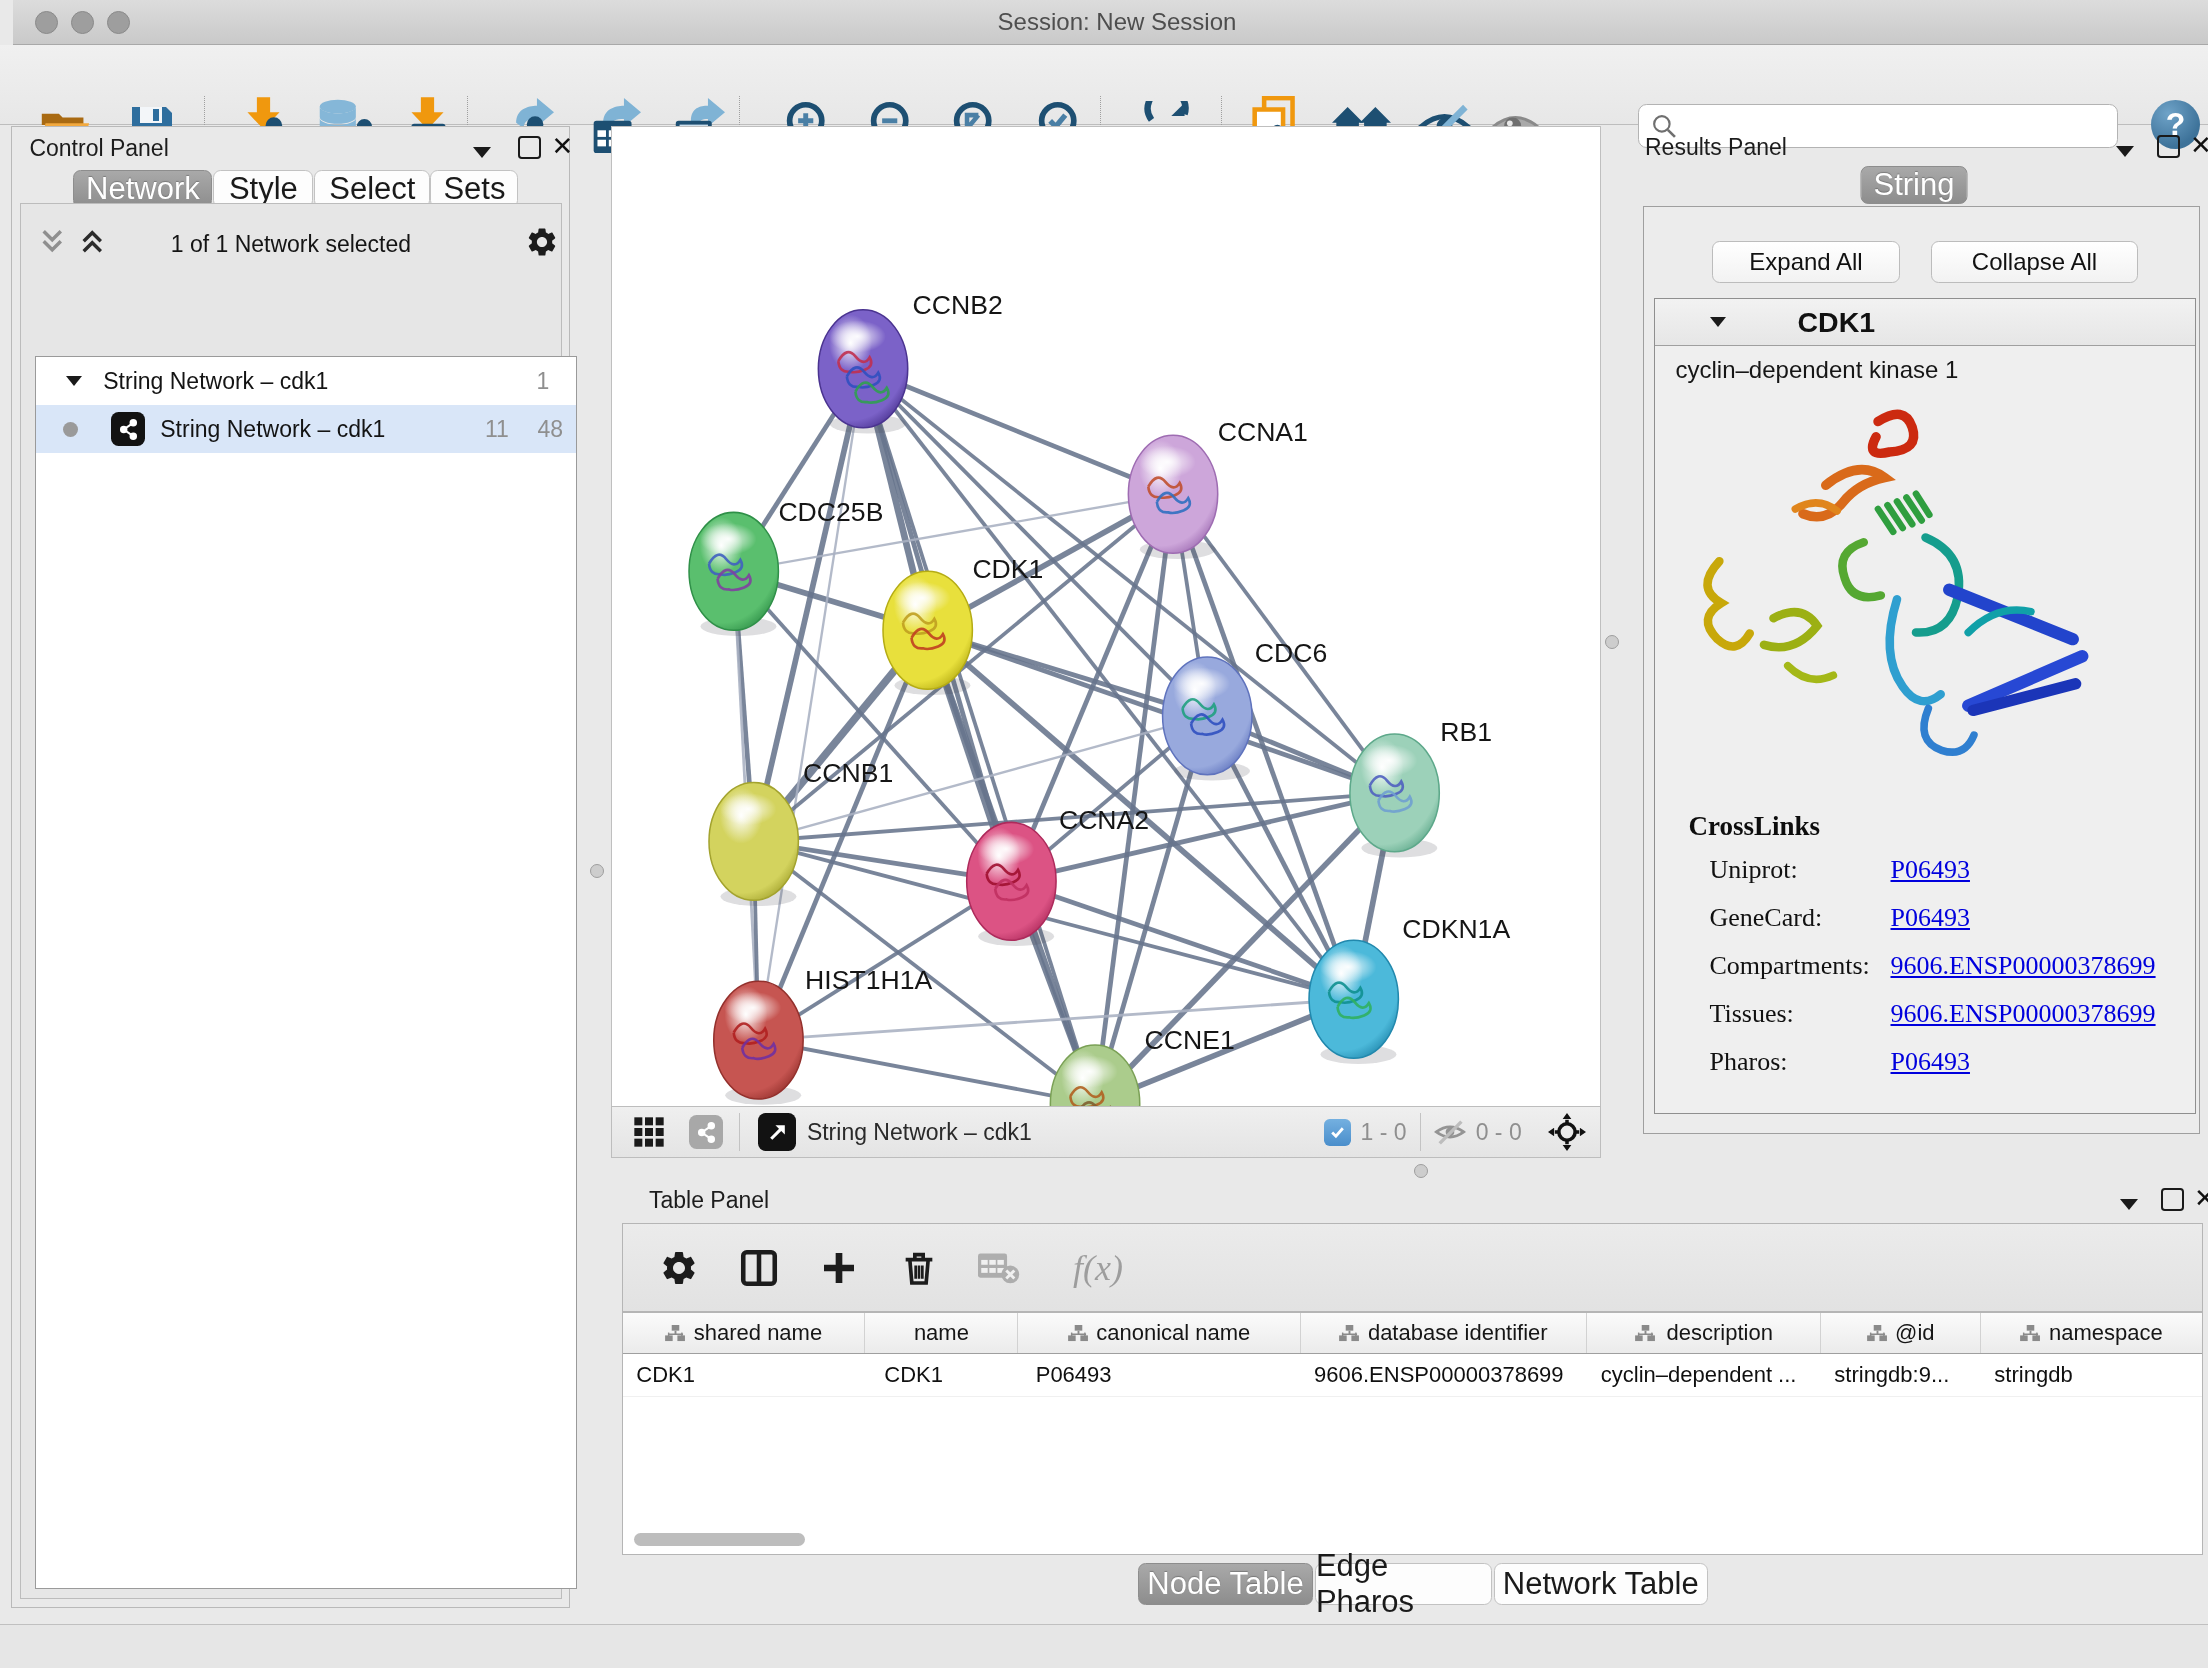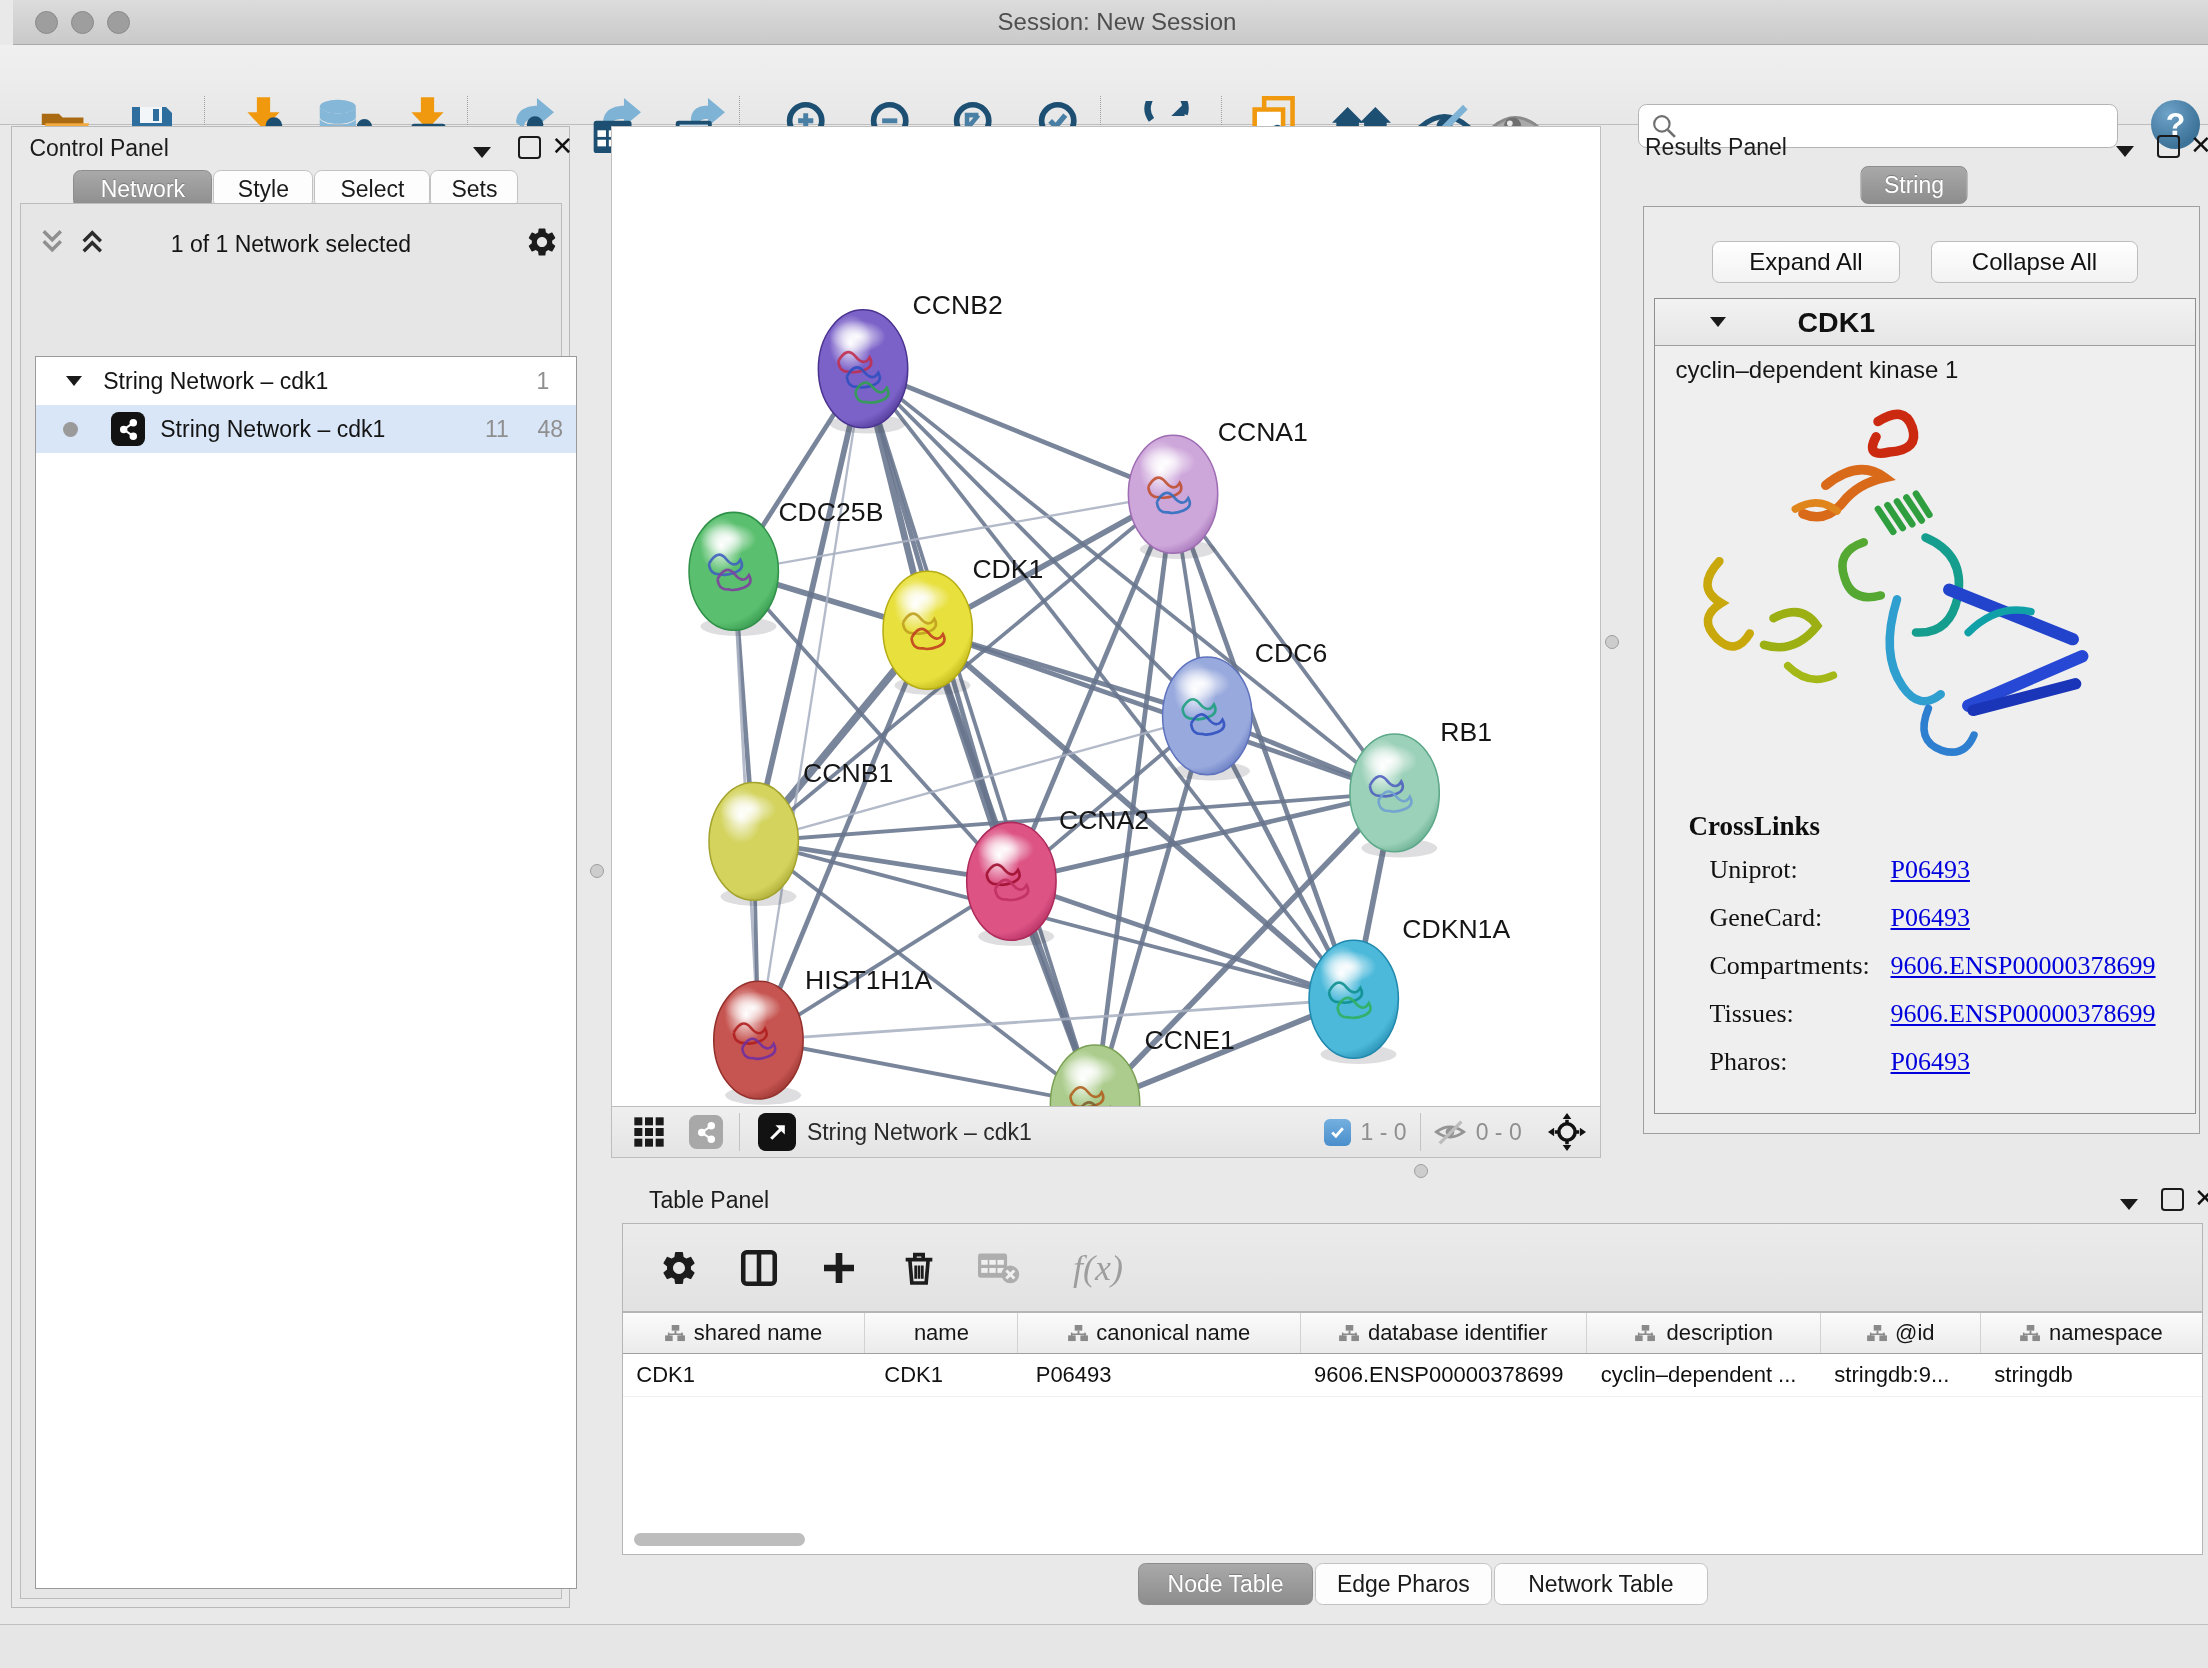--- a/index.html
+++ b/index.html
@@ -24,21 +24,21 @@
     display:flex;align-items:center;padding-left:11.4px;box-sizing:border-box;}
   .searchbox input{border:none;outline:none;font-size:22px;width:409px;background:transparent;margin-left:7.6px;}
   .help-btn{top:55px;width:49px;height:49px;border-radius:50%;background:radial-gradient(circle at 35% 28%,#6fa3c8,#3d7299 70%);
     color:#fff;font-size:32px;font-weight:bold;display:flex;align-items:center;justify-content:center;cursor:pointer;}
   
   .panel-title{font-size:23px;color:#1c1c1c;}
   .tri-down{width:0;height:0;border-left:9.5px solid transparent;border-right:9.5px solid transparent;border-top:11.4px solid #1a1a1a;display:inline-block;}
   .float-btn{width:19px;height:19px;border:2.4px solid #1a1a1a;border-radius:3.8px;display:inline-block;}
   .x-btn{font-size:26px;font-weight:bold;color:#111;line-height:19px;}
   .tab{height:38px;border:1px solid #c2c2c2;background:#fdfdfd;border-radius:7.6px;display:flex;align-items:center;justify-content:center;
-    font-size:23px;color:#1a1a1a;box-sizing:border-box;cursor:pointer;}
+    font-size:31px;color:#1a1a1a;box-sizing:border-box;cursor:pointer;}
   .tab.active{background:linear-gradient(#a9a9a9,#8d8d8d);color:#fff;border-color:#8d8d8d;text-shadow:0 -1px 1px rgba(0,0,0,.25);}
   .btn{background:linear-gradient(#ffffff,#f2f2f2);border:1px solid #bcbcbc;border-radius:7.6px;font-size:24px;color:#111;
     display:flex;align-items:center;justify-content:center;cursor:pointer;}
   .dot-handle{width:12.4px;height:12.4px;border-radius:50%;background:#cdcdcd;border:1px solid #9e9e9e;}
   
   .control-panel{left:11.4px;top:126px;width:559px;height:1482px;background:#e9e9e9;border:1px solid #b9b9b9;box-sizing:border-box;}
   .cp-content{position:absolute;left:7.6px;top:76px;right:7.6px;bottom:7.6px;border:1px solid #bcbcbc;background:#e6e6e6;}
   .tree-box{position:absolute;left:14.3px;top:152px;width:542px;bottom:9.5px;background:#fff;border:1px solid #9a9a9a;box-sizing:border-box;overflow:hidden;}
   .tree-row{position:relative;height:48px;display:flex;align-items:center;font-size:23px;color:#141414;}
   .count{color:#8f8f8f;font-size:23px;}

